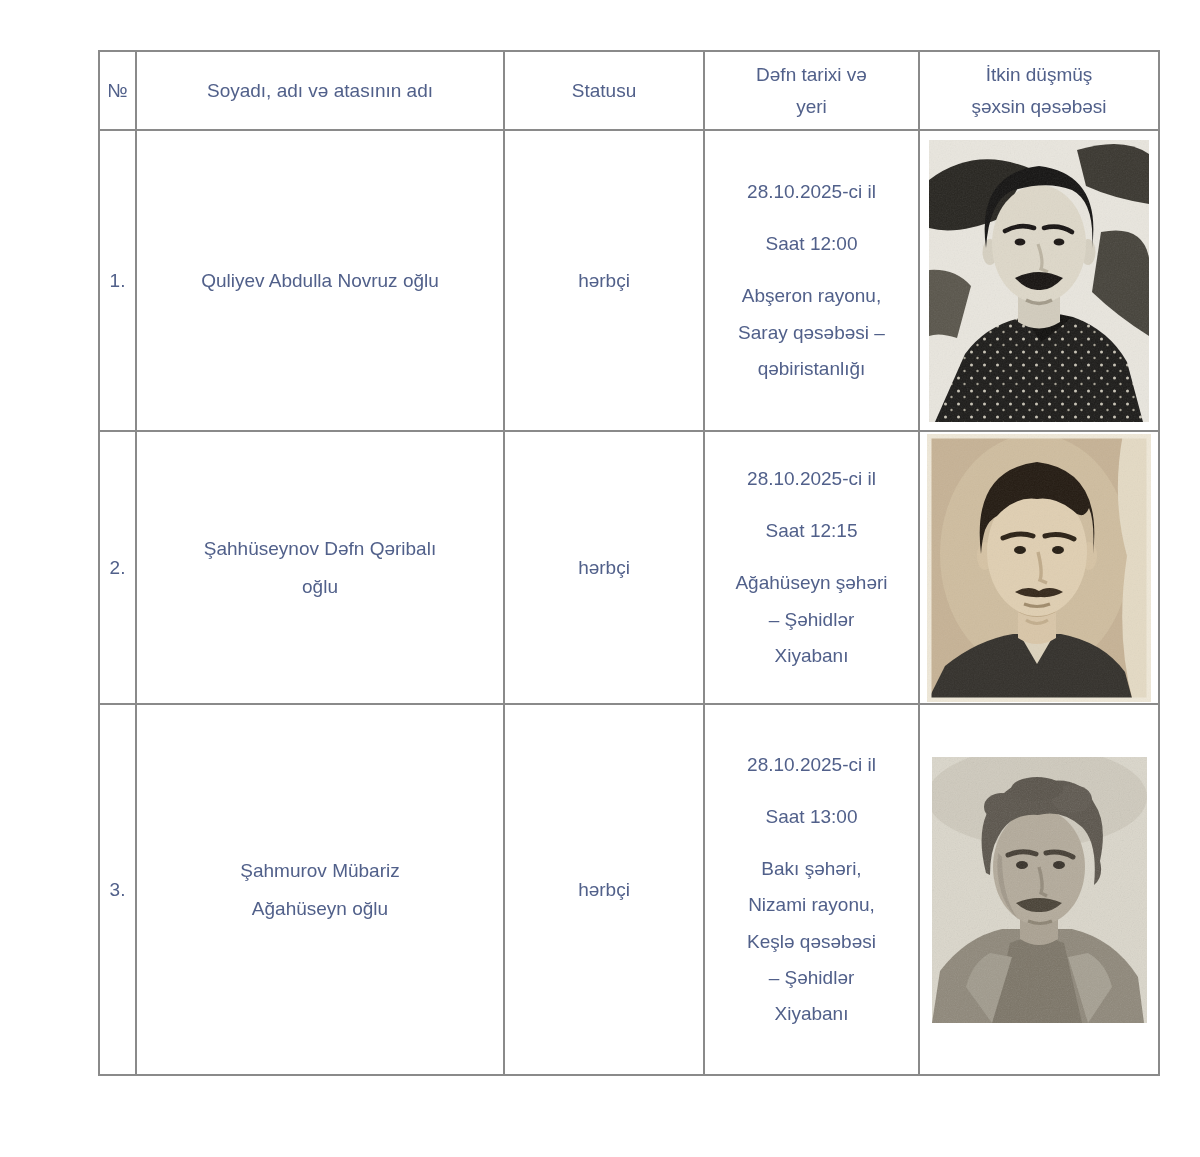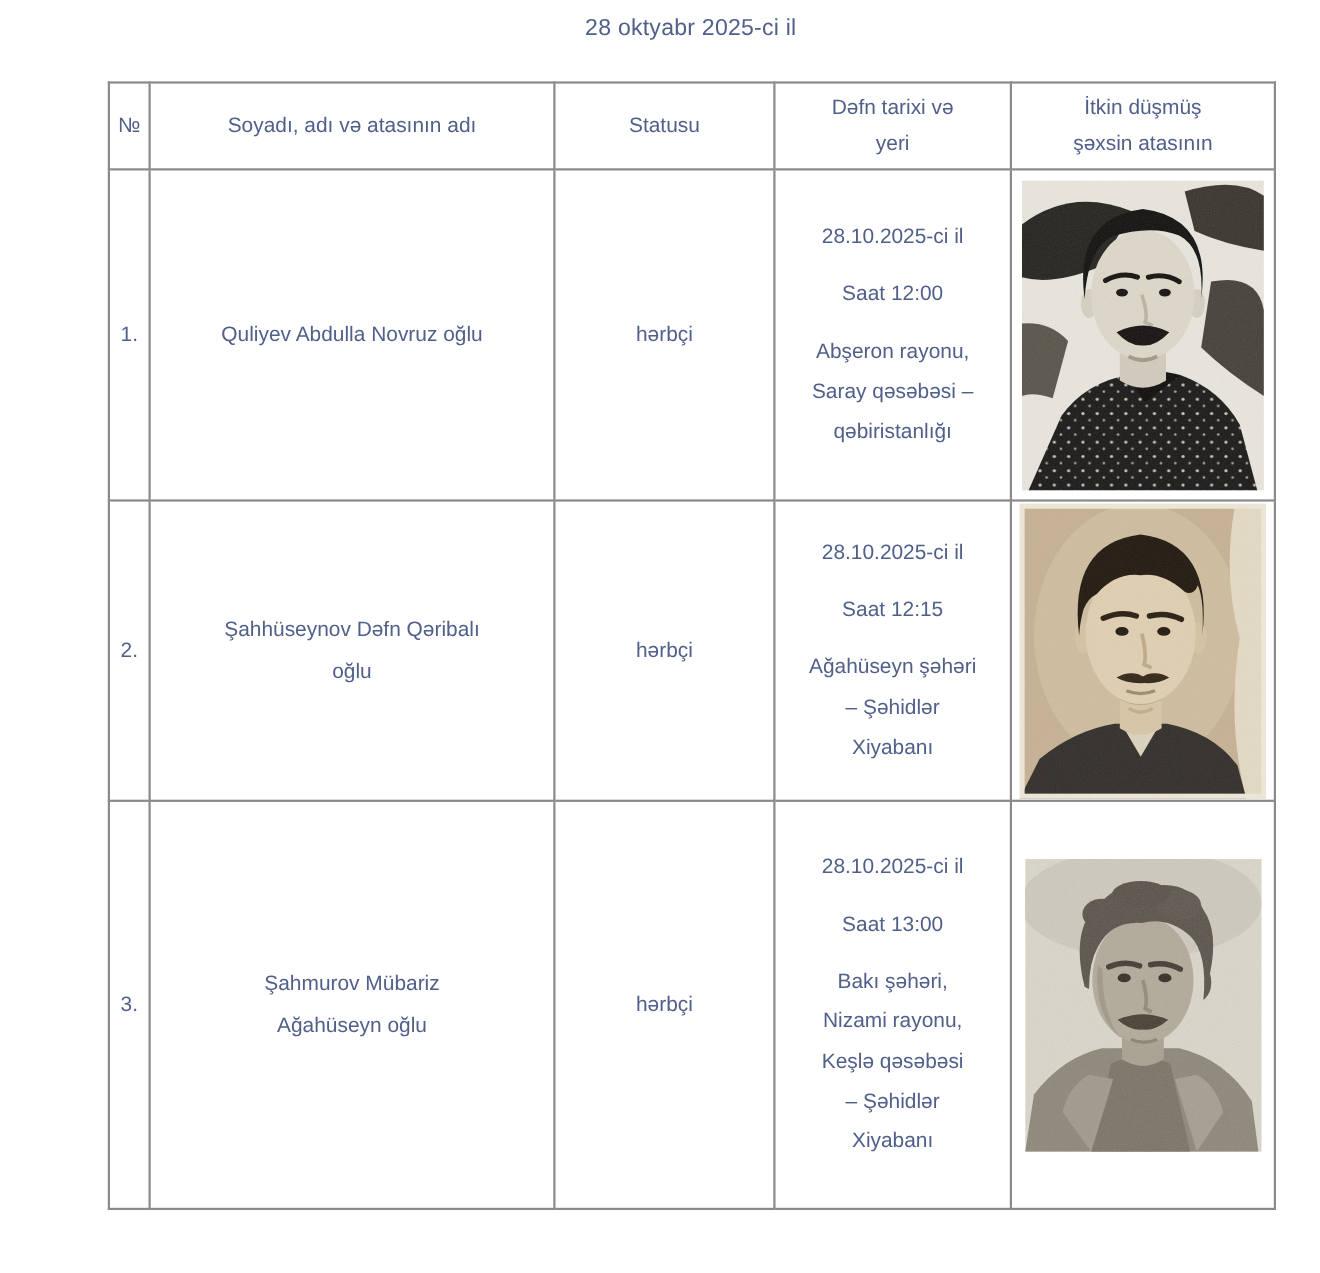--- a/index.html
+++ b/index.html
@@ -49,39 +49,38 @@
   svg.photo { display: block; margin: 0 auto; }
   svg.pA { width: 220px; height: 282px; }
   svg.pB { width: 224px; height: 268px; }
   svg.pC { width: 215px; height: 266px; }
 </style>
 </head>
 <body>
 
 <div class="doc">
 
-  <div class="doc-title">28 oktyabr 2025-ci il</div>
 
   <table class="schedule">
     <colgroup>
       <col style="width:37px">
         <col style="width:368px">
         <col style="width:200px">
         <col style="width:215px">
         <col style="width:240px">
     </colgroup>
     <thead>
       <tr>
         <th>№</th>
         <th>Soyadı, adı və atasının adı</th>
         <th>Statusu</th>
         <th>Dəfn tarixi və
 yeri</th>
         <th>İtkin düşmüş
-şəxsin atasının</th>
+şəxsin qəsəbəsi</th>
       </tr>
     </thead>
     <tbody>
 
       <tr class="r1">
         <td class="c-no">1.</td>
         <td class="c-name">Quliyev Abdulla Novruz oğlu</td>
         <td class="c-status">hərbçi</td>
         <td class="c-burial">
           <div class="b-sect">28.10.2025-ci il</div>

